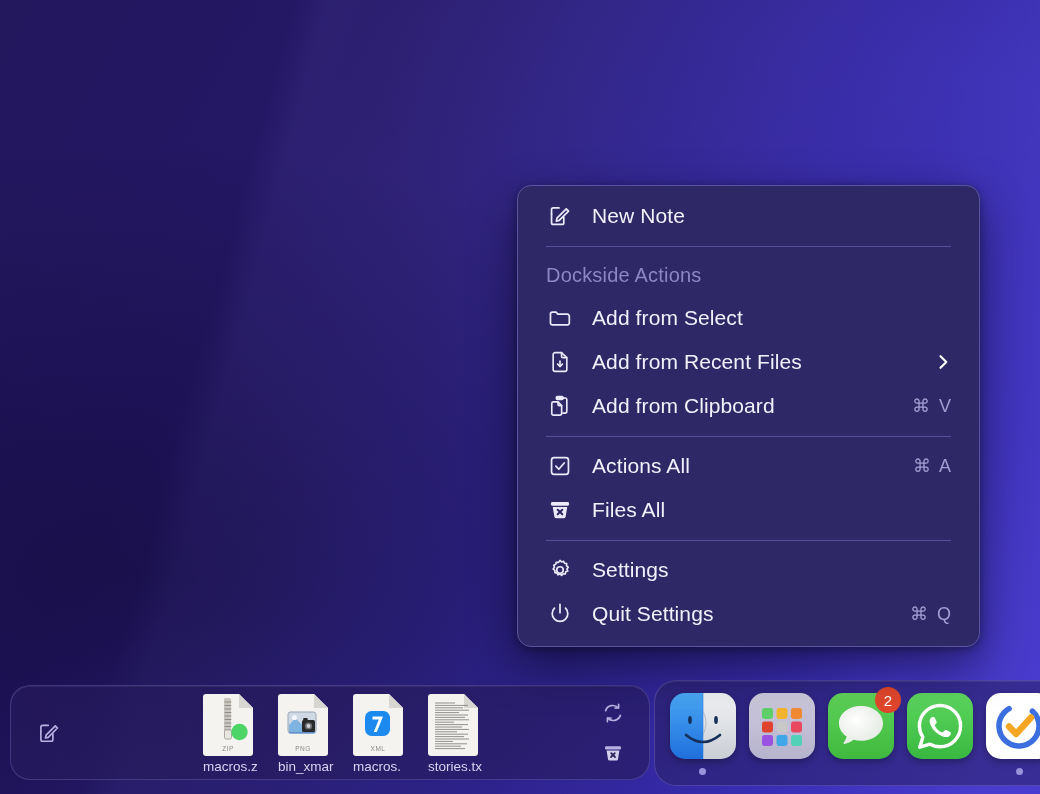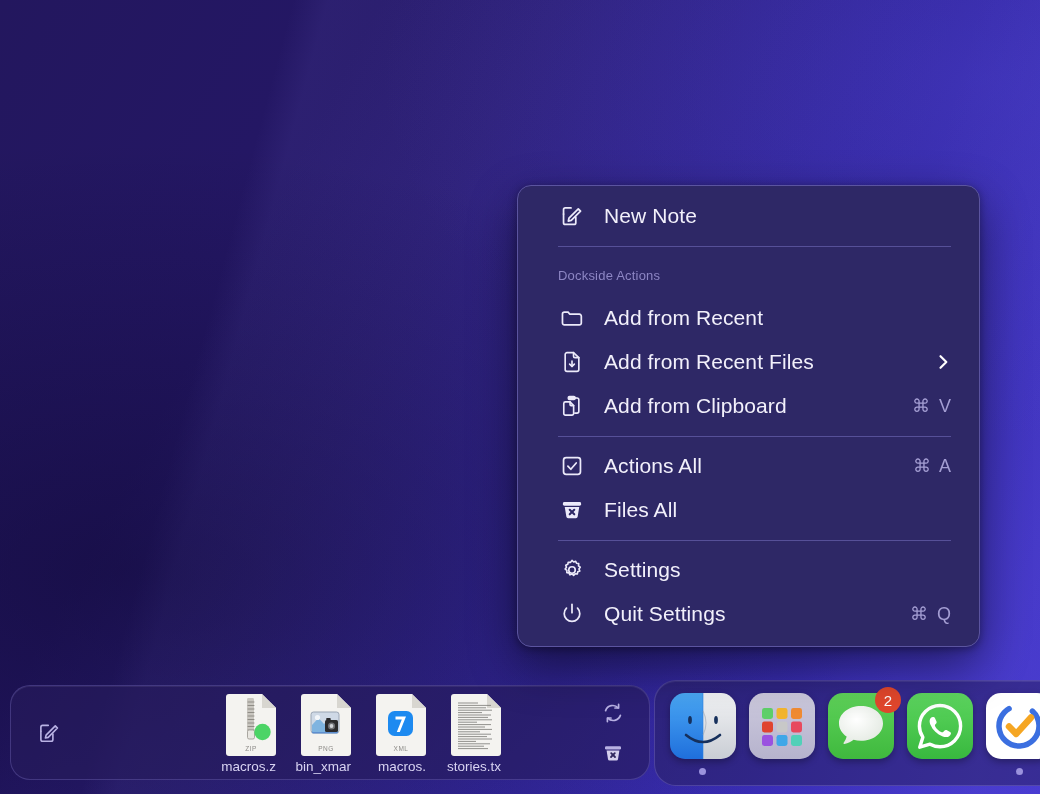--- a/index.html
+++ b/index.html
@@ -54,21 +54,21 @@
   
   #context-menu {
     position: absolute;
     left: 517px;
     top: 185px;
     width: 463px;
     background: #2e2866;
     border: 1px solid #5b54a0;
     border-radius: 14px;
     box-shadow: 0 18px 48px rgba(0,0,0,0.48), 0 2px 8px rgba(0,0,0,0.35);
-    padding: 8px 0 10px 12px;
+    padding: 8px 0 10px 0;
     z-index: 20;
     -webkit-font-smoothing: antialiased;
   }
 
   .menu-row {
     display: flex;
     align-items: center;
     height: 44px;
     padding: 0 26px 0 28px;
     cursor: default;
@@ -97,21 +97,21 @@
     letter-spacing: 2px;
     white-space: nowrap;
   }
   .menu-row .chev {
     margin-left: auto;
     display: flex;
     align-items: center;
   }
 
   .menu-section-title {
-    font-size: 13px;
+    font-size: 20px;
     color: #8d86c4;
     padding: 0 28px;
     height: 42px;
     display: flex;
     align-items: center;
     letter-spacing: 0.2px;
   }
 
   .menu-sep {
     height: 1px;
@@ -161,21 +161,21 @@
     position: absolute;
     left: 192px;
     top: 8px;
     display: flex;
     gap: 2px;
   }
   .file-item {
     width: 73px;
     display: flex;
     flex-direction: column;
-    align-items: flex-end;
+    align-items: flex-start;
     cursor: default;
   }
   .file-thumb {
     width: 50px;
     height: 62px;
     position: relative;
     margin-bottom: 3px;
   }
   .file-name {
     font-size: 13.5px;
@@ -315,21 +315,21 @@
     <div class="menu-sep"></div>
 
     <div class="menu-section-title">Dockside Actions</div>
 
     <div class="menu-row">
       <span class="ico">
         <svg width="26" height="26" viewBox="0 0 24 24" fill="none" stroke="#eceafa" stroke-width="1.6" stroke-linecap="round" stroke-linejoin="round">
           <path d="M3.2 8.4a1.8 1.8 0 0 1 1.8-1.8h3.4l1.6 1.9h8.8a1.8 1.8 0 0 1 1.8 1.8v6.3a1.8 1.8 0 0 1-1.8 1.8H5a1.8 1.8 0 0 1-1.8-1.8z"></path>
         </svg>
       </span>
-      <span class="lbl">Add from Recent</span>
+      <span class="lbl">Add from Select</span>
     </div>
 
     <div class="menu-row">
       <span class="ico">
         <svg width="26" height="26" viewBox="0 0 24 24" fill="none" stroke="#eceafa" stroke-width="1.5" stroke-linecap="round" stroke-linejoin="round">
           <path d="M13.4 3.4H7.4A1.7 1.7 0 0 0 5.7 5.1v13.8a1.7 1.7 0 0 0 1.7 1.7h9.2a1.7 1.7 0 0 0 1.7-1.7V8.0z"></path>
           <path d="M13.4 3.4v3.3a1.3 1.3 0 0 0 1.3 1.3h3.6"></path>
           <path d="M12.0 11.1v5.0"></path>
           <path d="M9.8 13.9l2.2 2.2 2.2-2.2"></path>
         </svg>

